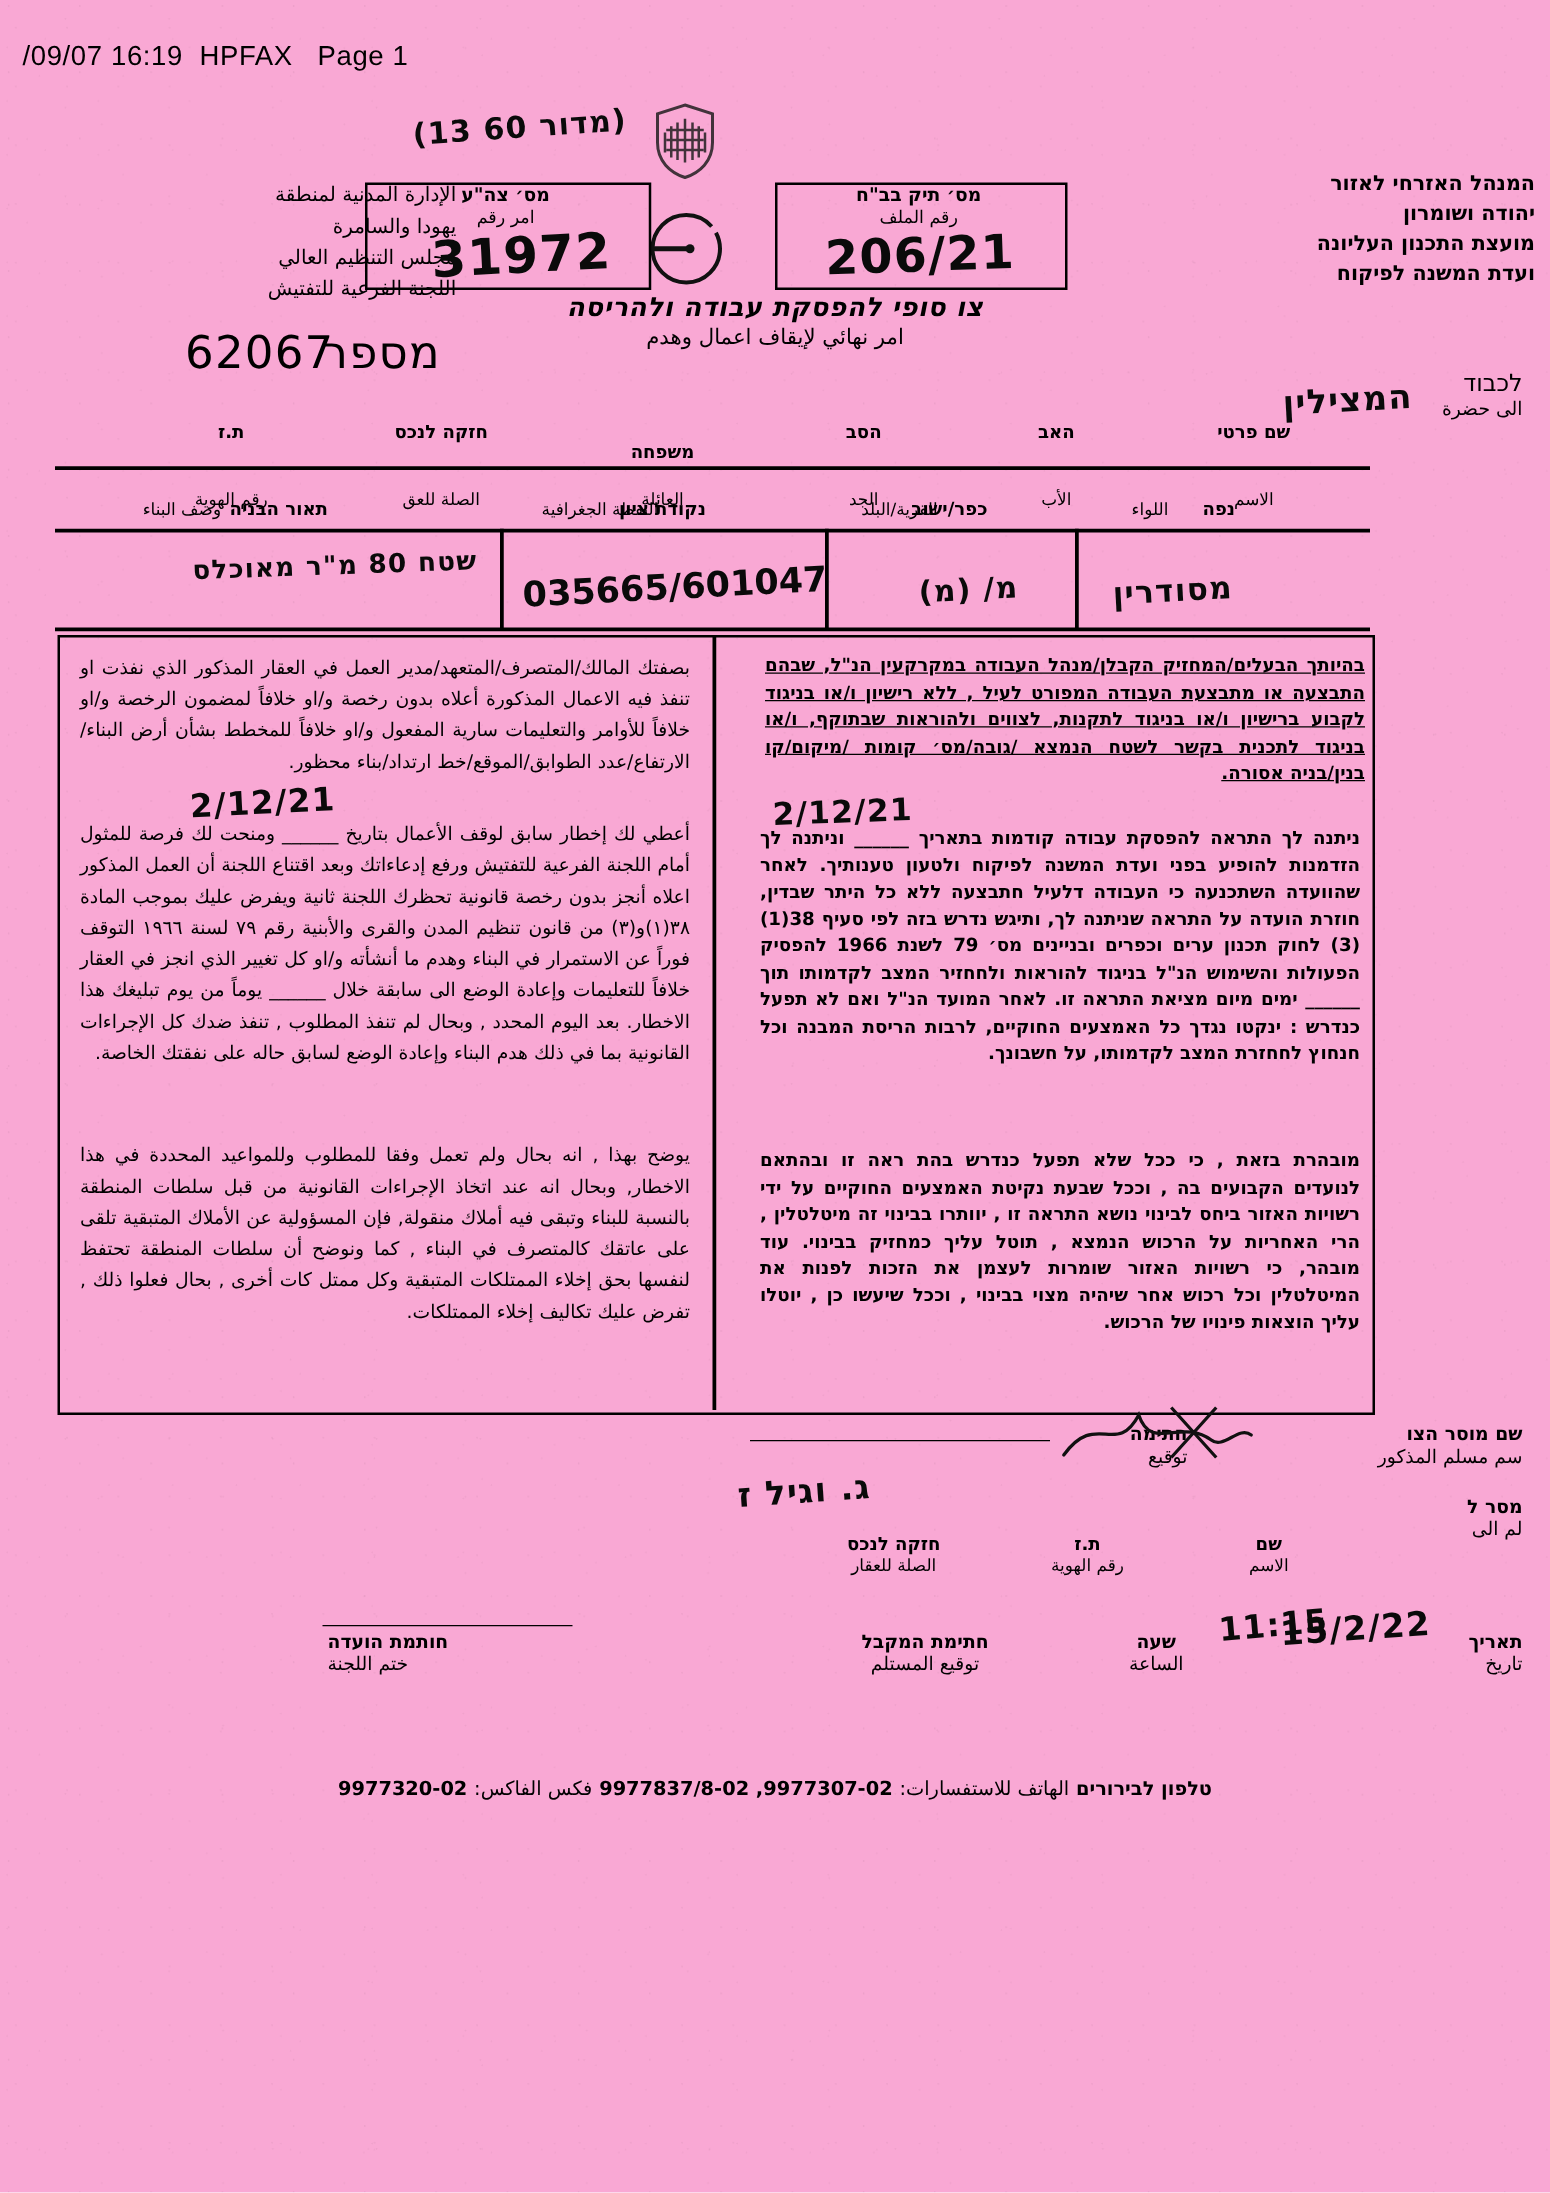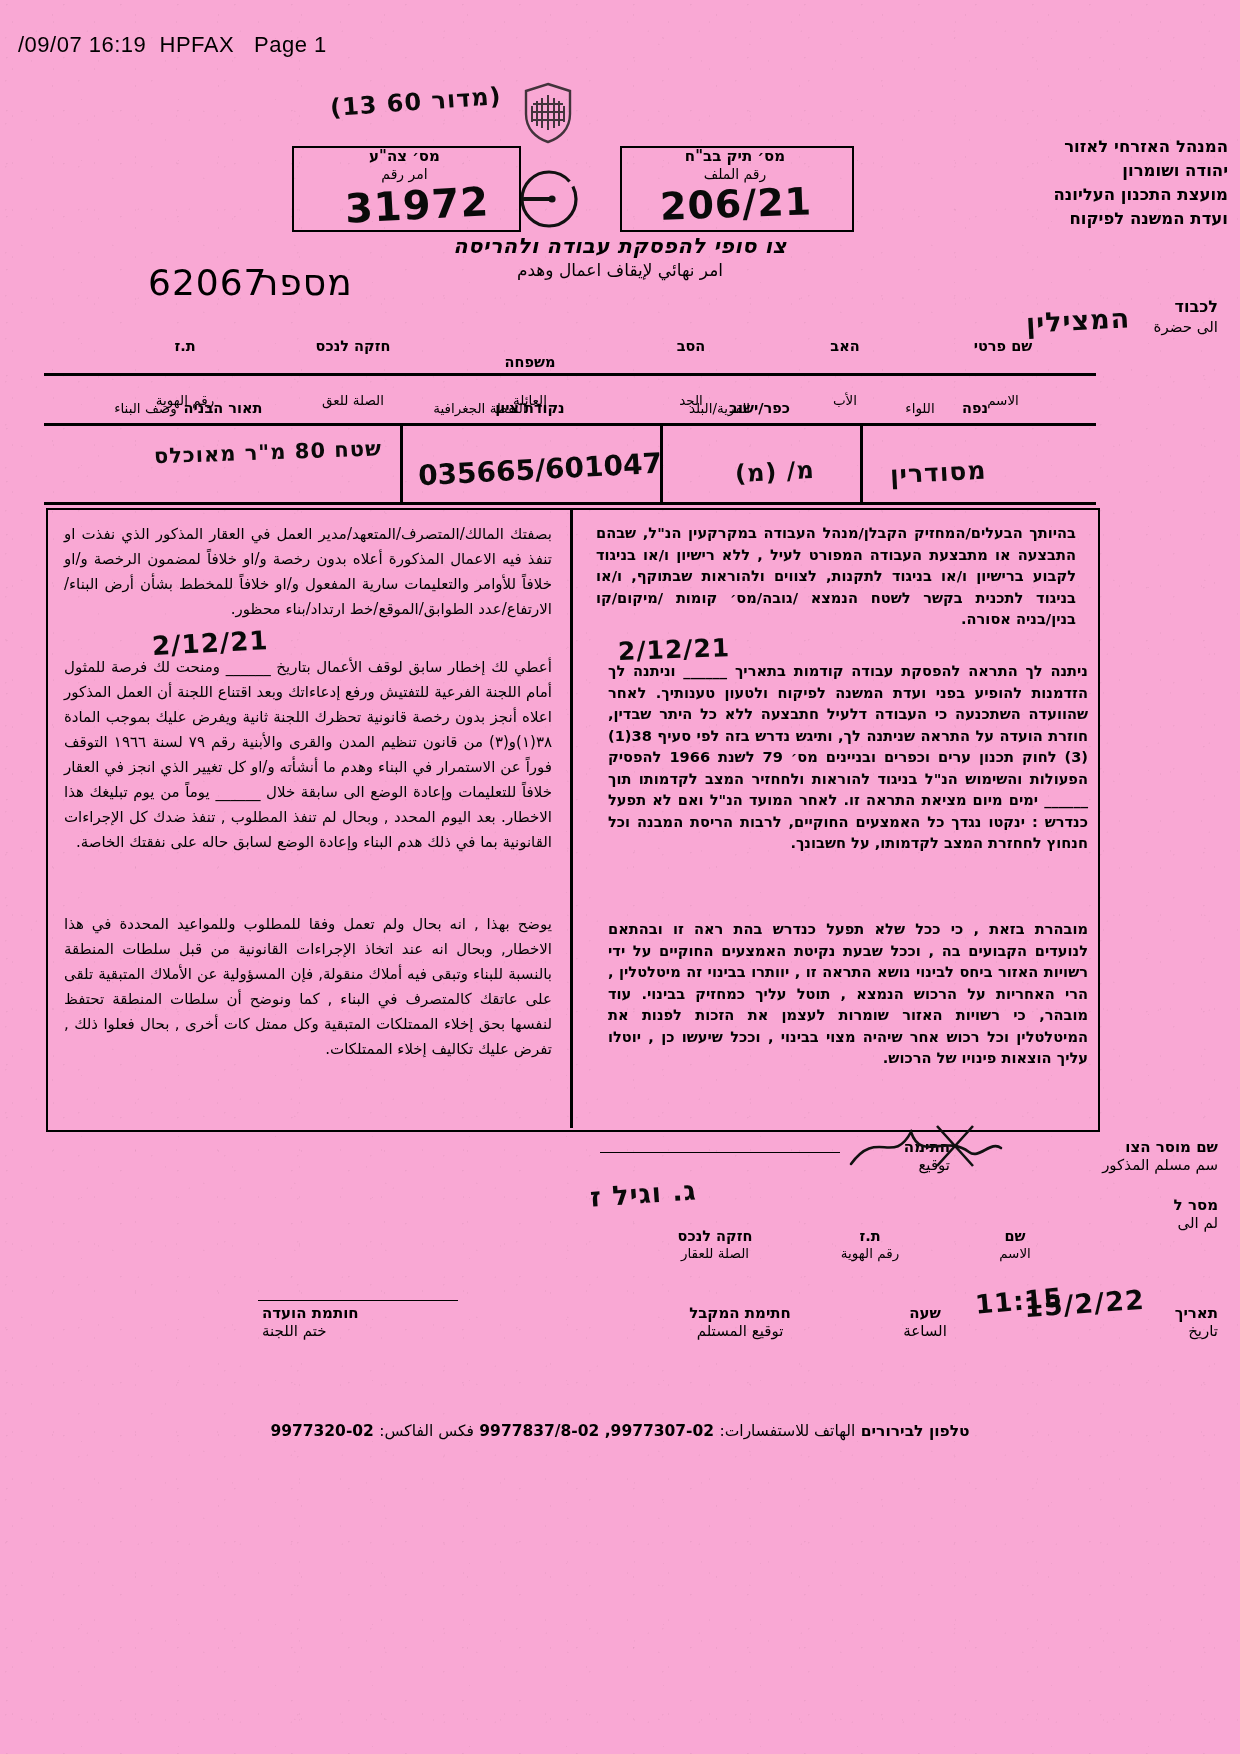--- a/index.html
+++ b/index.html
@@ -48,21 +48,21 @@
   .emblem{position:absolute;left:520px;top:82px;width:56px;height:62px;opacity:.82;}
   .stamp{position:absolute;left:518px;top:168px;width:62px;height:62px;}
 
   .title{position:absolute;left:0;width:1240px;text-align:center;direction:rtl;}
   .title .t1{font-size:21px;font-weight:700;letter-spacing:.5px;font-style:italic;}
   .title .t2{font-size:17px;margin-top:2px;}
 
   .bignum{position:absolute;font-size:36px;font-weight:400;direction:rtl;letter-spacing:1px;}
 
   .lk{position:absolute;direction:rtl;text-align:right;}
-  .lk .a{font-size:16px;font-weight:700;line-height:20px;}
+  .lk .a{font-size:19px;font-weight:400;line-height:20px;}
   .lk .b{font-size:15px;line-height:21px;}
 
   .rule{position:absolute;background:#000;}
 
   .colhdr{position:absolute;text-align:center;direction:rtl;}
   .colhdr .h{font-size:14.5px;font-weight:700;line-height:17px;white-space:nowrap;}
   .colhdr .a{font-size:13.5px;line-height:17px;white-space:nowrap;}
 
   
   .bodybox{position:absolute;border:2.5px solid #000;}
@@ -117,20 +117,26 @@
 
   <div class="ink hw" style="left:330px;top:88px;font-size:24px;transform:rotate(-4deg);">(13 מדור 60)</div>
 
   <div class="lh-heb heb">
     <div>המנהל האזרחי לאזור</div>
     <div>יהודה  ושומרון</div>
     <div>מועצת התכנון העליונה</div>
     <div>ועדת המשנה לפיקוח</div>
   </div>
 
+  <div class="lh-ar ar">
+    <div>الإدارة المدنية لمنطقة</div>
+    <div>يهودا  والسامرة</div>
+    <div>مجلس التنظيم العالي</div>
+    <div>اللجنة الفرعية للتفتيش</div>
+  </div>
 
   <div class="box" style="left:292px;top:146px;width:225px;height:82px;"></div>
   <div class="boxlab heb" style="left:292px;top:148px;width:225px;">
     <div class="l1">מס׳ צה"ע</div>
     <div class="l2 ar">امر رقم</div>
   </div>
   <div class="ink hw" style="left:345px;top:182px;font-size:40px;">31972</div>
 
   <div class="box" style="left:620px;top:146px;width:230px;height:82px;"></div>
   <div class="boxlab heb" style="left:620px;top:148px;width:230px;">
@@ -231,21 +237,21 @@
     <div class="h">תאור הבניה</div>
   </div>
   <div class="colhdr ar" style="left:58px;top:400px;width:175px;">
     <div class="a">وصف البناء</div>
   </div>
   <div class="ink hw heb" style="left:62px;top:440px;font-size:21px;width:320px;line-height:28px;text-align:right;transform:rotate(-2deg);">שטח 80 מ"ר מאוכלס</div>
 
   <div class="bodybox" style="left:46px;top:508px;width:1050px;height:620px;"></div>
   <div class="vsplit" style="left:570px;top:508px;height:620px;"></div>
 
-  <div class="para hebp heb" style="right:164px;top:522px;width:480px;">בהיותך הבעלים/המחזיק הקבלן/מנהל העבודה במקרקעין הנ"ל, שבהם התבצעה או מתבצעת העבודה המפורט לעיל , ללא רישיון ו/או בניגוד לקבוע ברישיון ו/או בניגוד לתקנות, לצווים ולהוראות שבתוקף, ו/או בניגוד לתכנית בקשר לשטח הנמצא /גובה/מס׳ קומות /מיקום/קו בנין/בניה אסורה.</div>
+  <div class="para hebp heb" style="right:148px;top:522px;width:480px;text-decoration:underline;">בהיותך הבעלים/המחזיק הקבלן/מנהל העבודה במקרקעין הנ"ל, שבהם התבצעה או מתבצעת העבודה המפורט לעיל , ללא רישיון ו/או בניגוד לקבוע ברישיון ו/או בניגוד לתקנות, לצווים ולהוראות שבתוקף, ו/או בניגוד לתכנית בקשר לשטח הנמצא /גובה/מס׳ קומות /מיקום/קו בנין/בניה אסורה.</div>
   <div class="ink hw" style="right:510px;top:635px;font-size:25px;transform:rotate(-2deg);">2/12/21</div>
   <div class="para hebp heb" style="right:152px;top:660px;width:480px;">ניתנה לך התראה להפסקת עבודה קודמות בתאריך ______ וניתנה לך הזדמנות להופיע בפני ועדת המשנה לפיקוח ולטעון טענותיך. לאחר שהוועדה השתכנעה כי העבודה דלעיל חתבצעה ללא כל היתר שבדין, חוזרת הועדה על התראה שניתנה לך, ותיגש נדרש בזה לפי סעיף 38(1) (3) לחוק תכנון ערים וכפרים ובניינים מס׳ 79 לשנת 1966 להפסיק הפעולות והשימוש הנ"ל בניגוד להוראות ולחחזיר המצב לקדמותו תוך ______ ימים מיום מציאת התראה זו. לאחר המועד הנ"ל ואם לא תפעל כנדרש : ינקטו נגדך כל האמצעים החוקיים, לרבות הריסת המבנה וכל חנחוץ לחחזרת המצב לקדמותו, על חשבונך.</div>
   <div class="para hebp heb" style="right:152px;top:918px;width:480px;">מובהרת בזאת , כי ככל שלא תפעל כנדרש בהת  ראה זו ובהתאם לנועדים הקבועים בה , וככל שבעת נקיטת האמצעים החוקיים על ידי רשויות האזור ביחס לבינוי נושא התראה זו , יוותרו בבינוי זה מיטלטלין , הרי האחריות על הרכוש הנמצא , תוטל עליך כמחזיק בבינוי. עוד מובהר, כי רשויות האזור שומרות לעצמן את הזכות לפנות את המיטלטלין וכל רכוש אחר שיהיה מצוי בבינוי , וככל שיעשו כן , יוטלו עליך הוצאות פינויו של הרכוש.</div>
 
   <div class="para arp ar" style="left:64px;top:522px;width:488px;">بصفتك المالك/المتصرف/المتعهد/مدير العمل في العقار المذكور الذي نفذت او تنفذ فيه الاعمال المذكورة أعلاه بدون رخصة و/او خلافاً لمضمون الرخصة و/او خلافاً للأوامر والتعليمات سارية المفعول و/او خلافاً للمخطط بشأن أرض البناء/الارتفاع/عدد الطوابق/الموقع/خط ارتداد/بناء محظور.</div>
   <div class="ink hw" style="left:152px;top:628px;font-size:26px;transform:rotate(-3deg);">2/12/21</div>
   <div class="para arp ar" style="left:64px;top:655px;width:488px;">أعطي لك إخطار سابق لوقف الأعمال بتاريخ ______ ومنحت لك فرصة للمثول أمام اللجنة الفرعية للتفتيش ورفع إدعاءاتك وبعد اقتناع اللجنة أن العمل المذكور اعلاه أنجز بدون رخصة قانونية تحظرك اللجنة ثانية ويفرض عليك بموجب المادة ٣٨(١)و(٣) من قانون تنظيم المدن والقرى والأبنية رقم ٧٩ لسنة ١٩٦٦ التوقف فوراً عن الاستمرار في البناء وهدم ما أنشأته و/او كل تغيير الذي انجز في العقار خلافاً للتعليمات وإعادة الوضع الى سابقة خلال ______ يوماً من يوم تبليغك هذا الاخطار. بعد اليوم المحدد , وبحال لم تنفذ المطلوب , تنفذ ضدك كل الإجراءات القانونية بما في ذلك هدم البناء وإعادة الوضع لسابق حاله على نفقتك الخاصة.</div>
   <div class="para arp ar" style="left:64px;top:912px;width:488px;">يوضح بهذا , انه بحال ولم تعمل وفقا  للمطلوب وللمواعيد المحددة في هذا الاخطار, وبحال انه عند اتخاذ الإجراءات القانونية من قبل سلطات المنطقة بالنسبة للبناء وتبقى فيه أملاك منقولة, فإن المسؤولية عن الأملاك المتبقية تلقى على عاتقك كالمتصرف في البناء , كما ونوضح أن سلطات المنطقة تحتفظ لنفسها بحق إخلاء الممتلكات المتبقية وكل ممتل  كات أخرى , بحال فعلوا ذلك , تفرض عليك تكاليف إخلاء الممتلكات.</div>
 
   <div class="sig heb" style="right:22px;top:1138px;">

